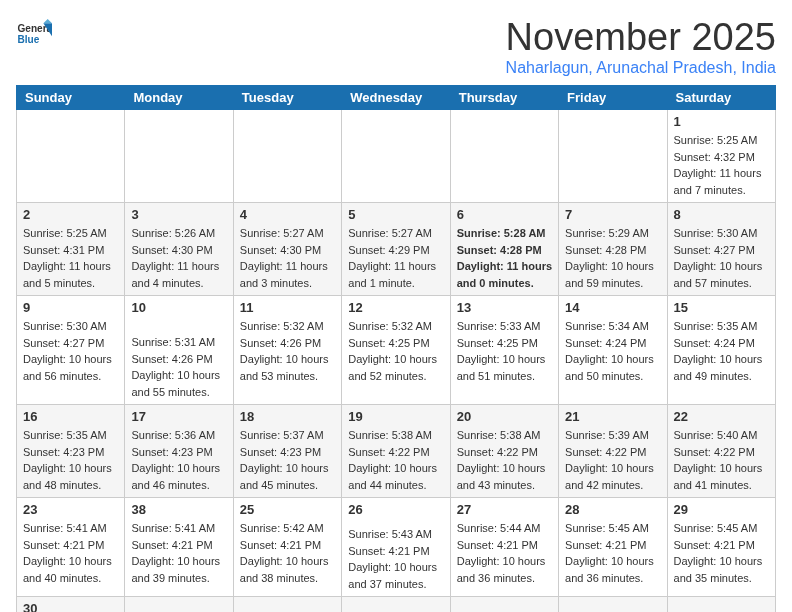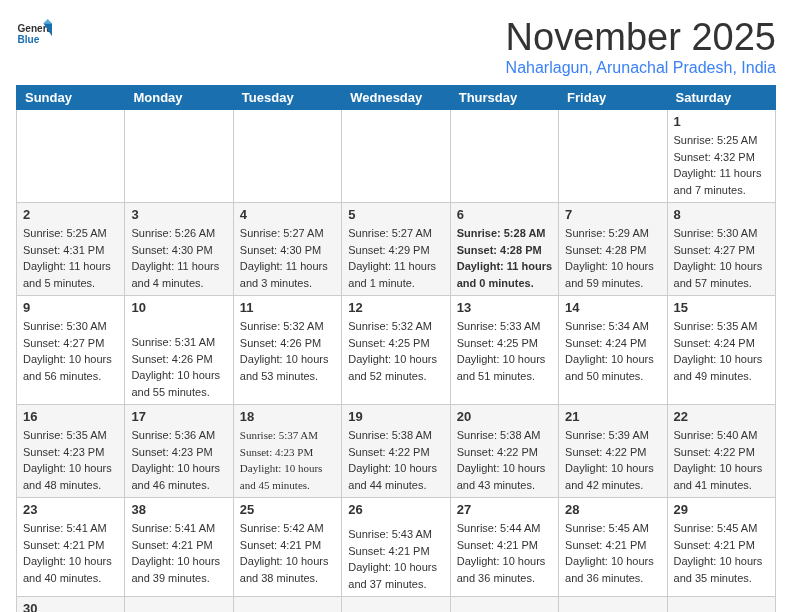--- a/index.html
+++ b/index.html
@@ -238,21 +238,21 @@
         </td>
         <td>
           <span class="day-number">17</span>
           <div class="day-info" style="white-space: pre-line;">Sunrise: 5:36 AM
 Sunset: 4:23 PM
 Daylight: 10 hours
 and 46 minutes.</div>
         </td>
         <td>
           <span class="day-number">18</span>
-          <div class="day-info" style="white-space: pre-line; font-family: Liberation Serif, serif;">Sunrise: 5:37 AM
+          <div class="day-info" style="white-space: pre-line;">Sunrise: 5:37 AM
 Sunset: 4:23 PM
 Daylight: 10 hours
 and 45 minutes.</div>
         </td>
         <td>
           <span class="day-number">19</span>
           <div class="day-info" style="white-space: pre-line;">Sunrise: 5:38 AM
 Sunset: 4:22 PM
 Daylight: 10 hours
 and 44 minutes.</div>

